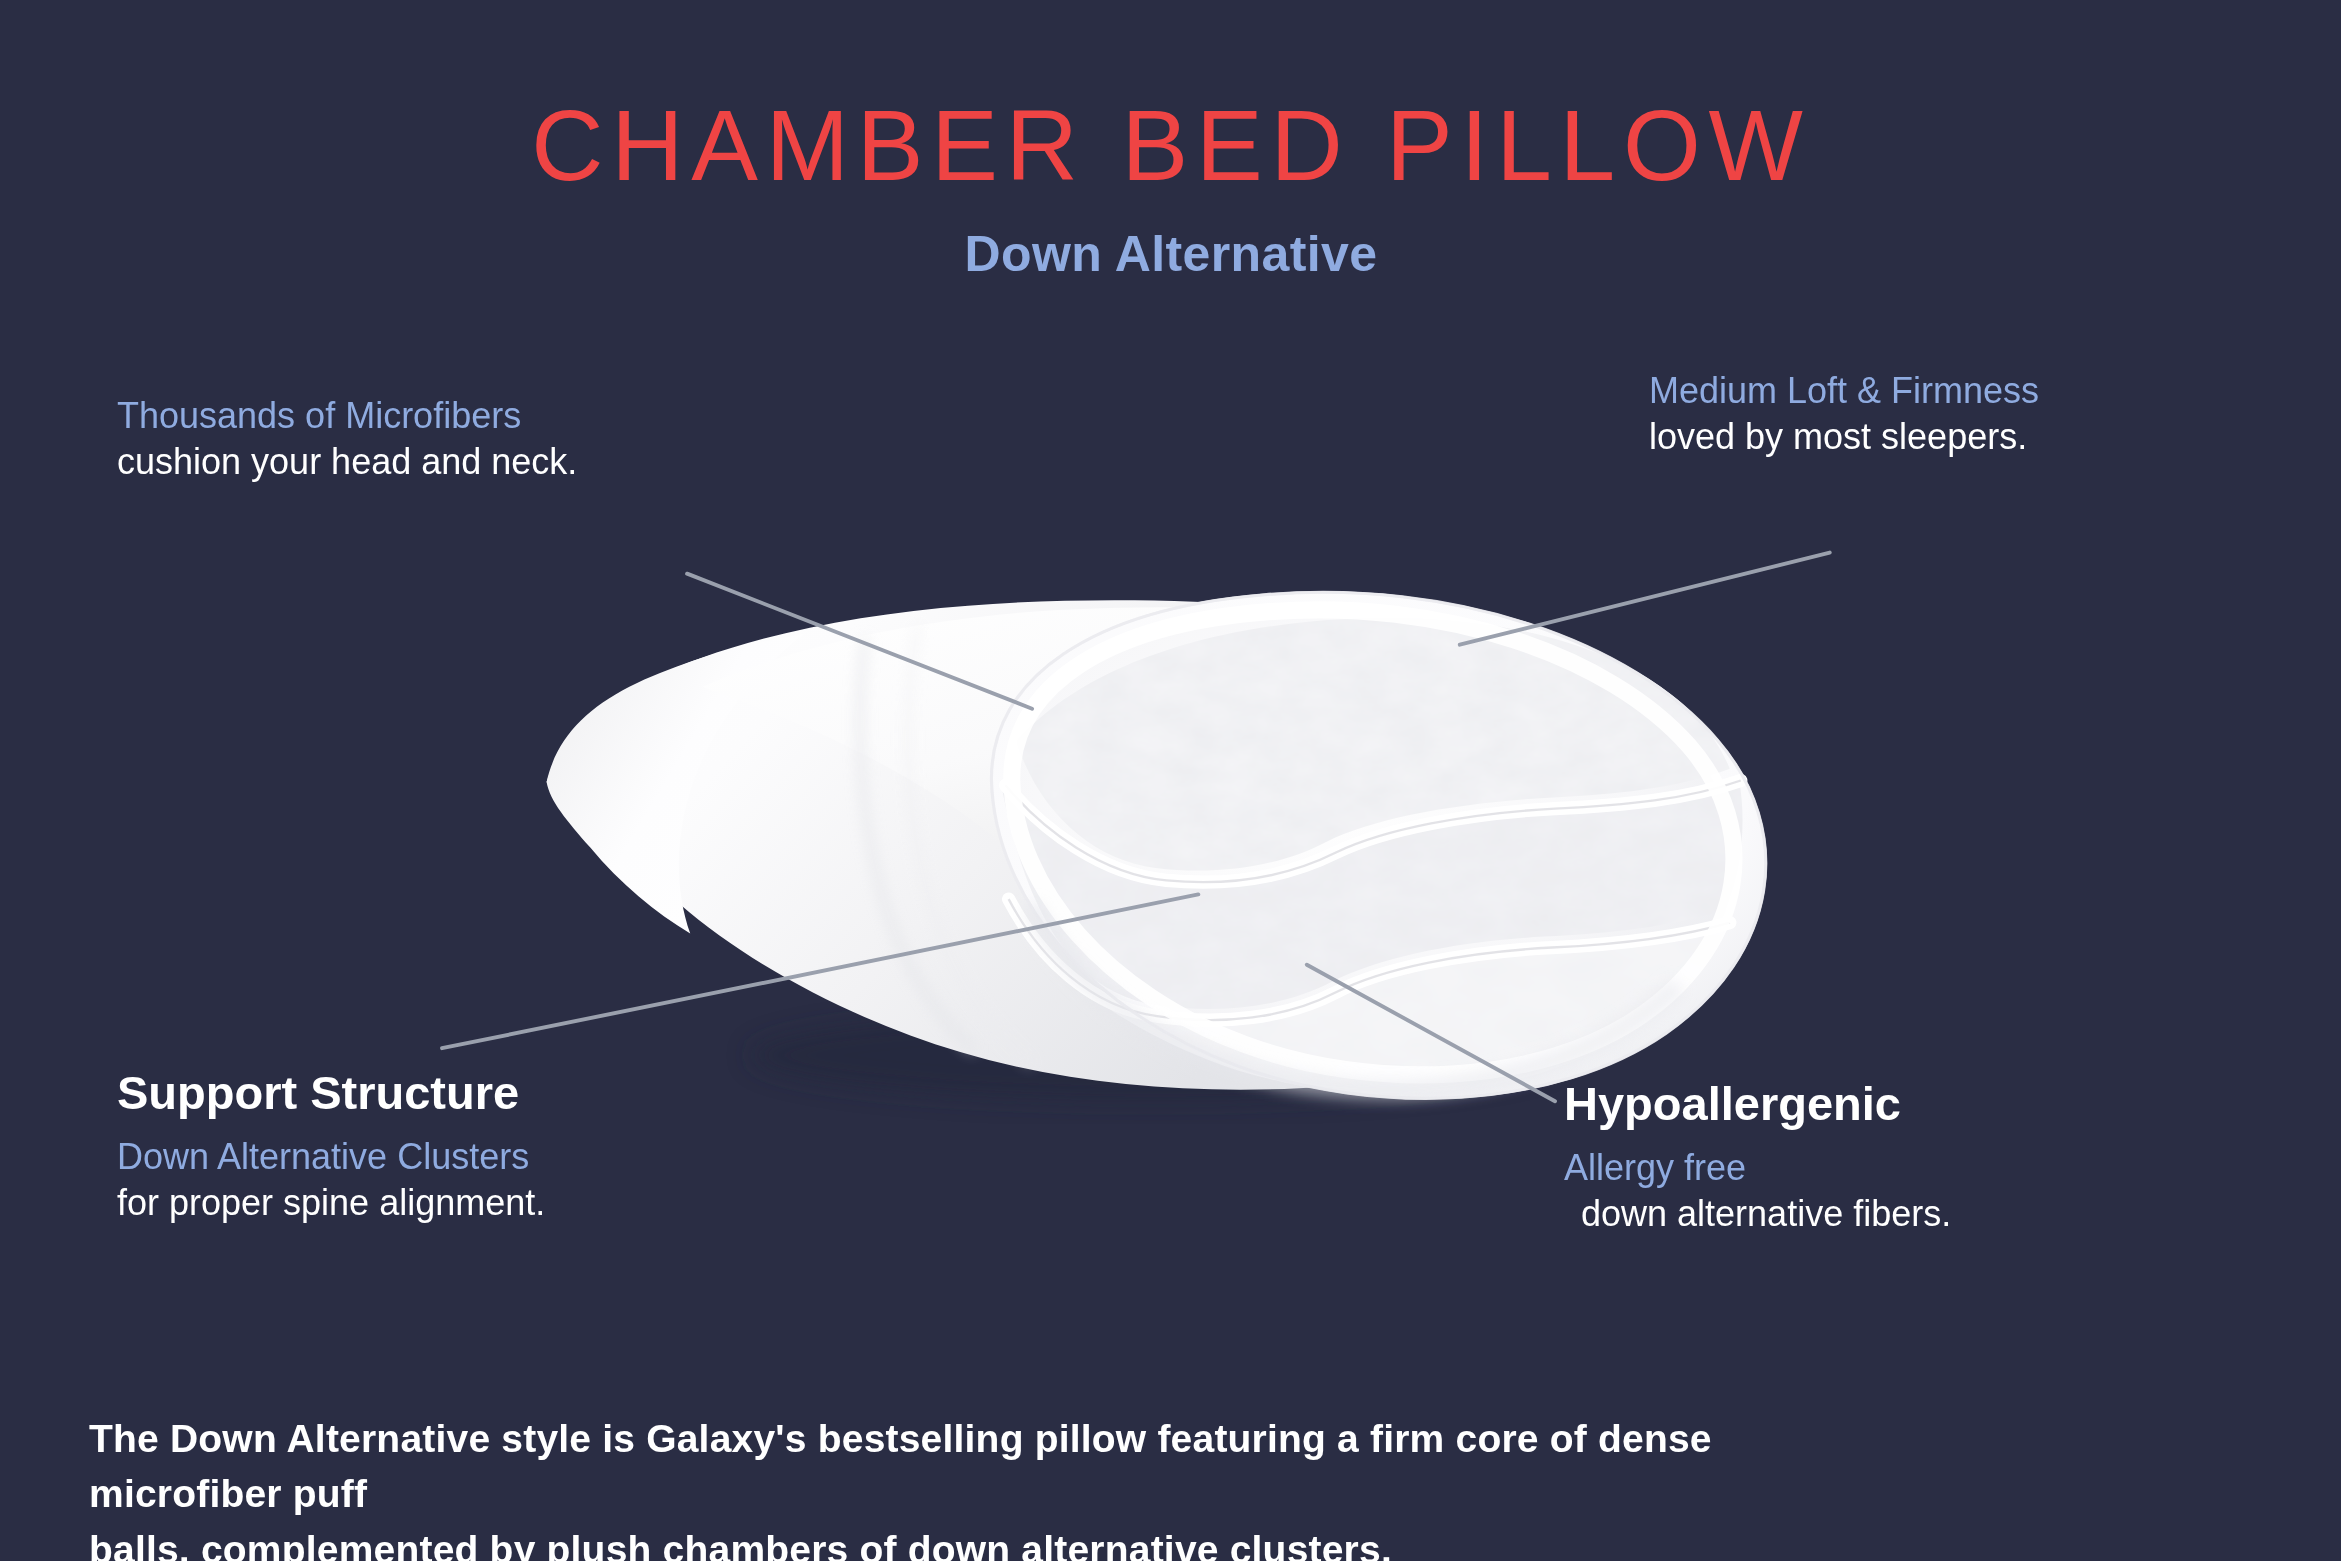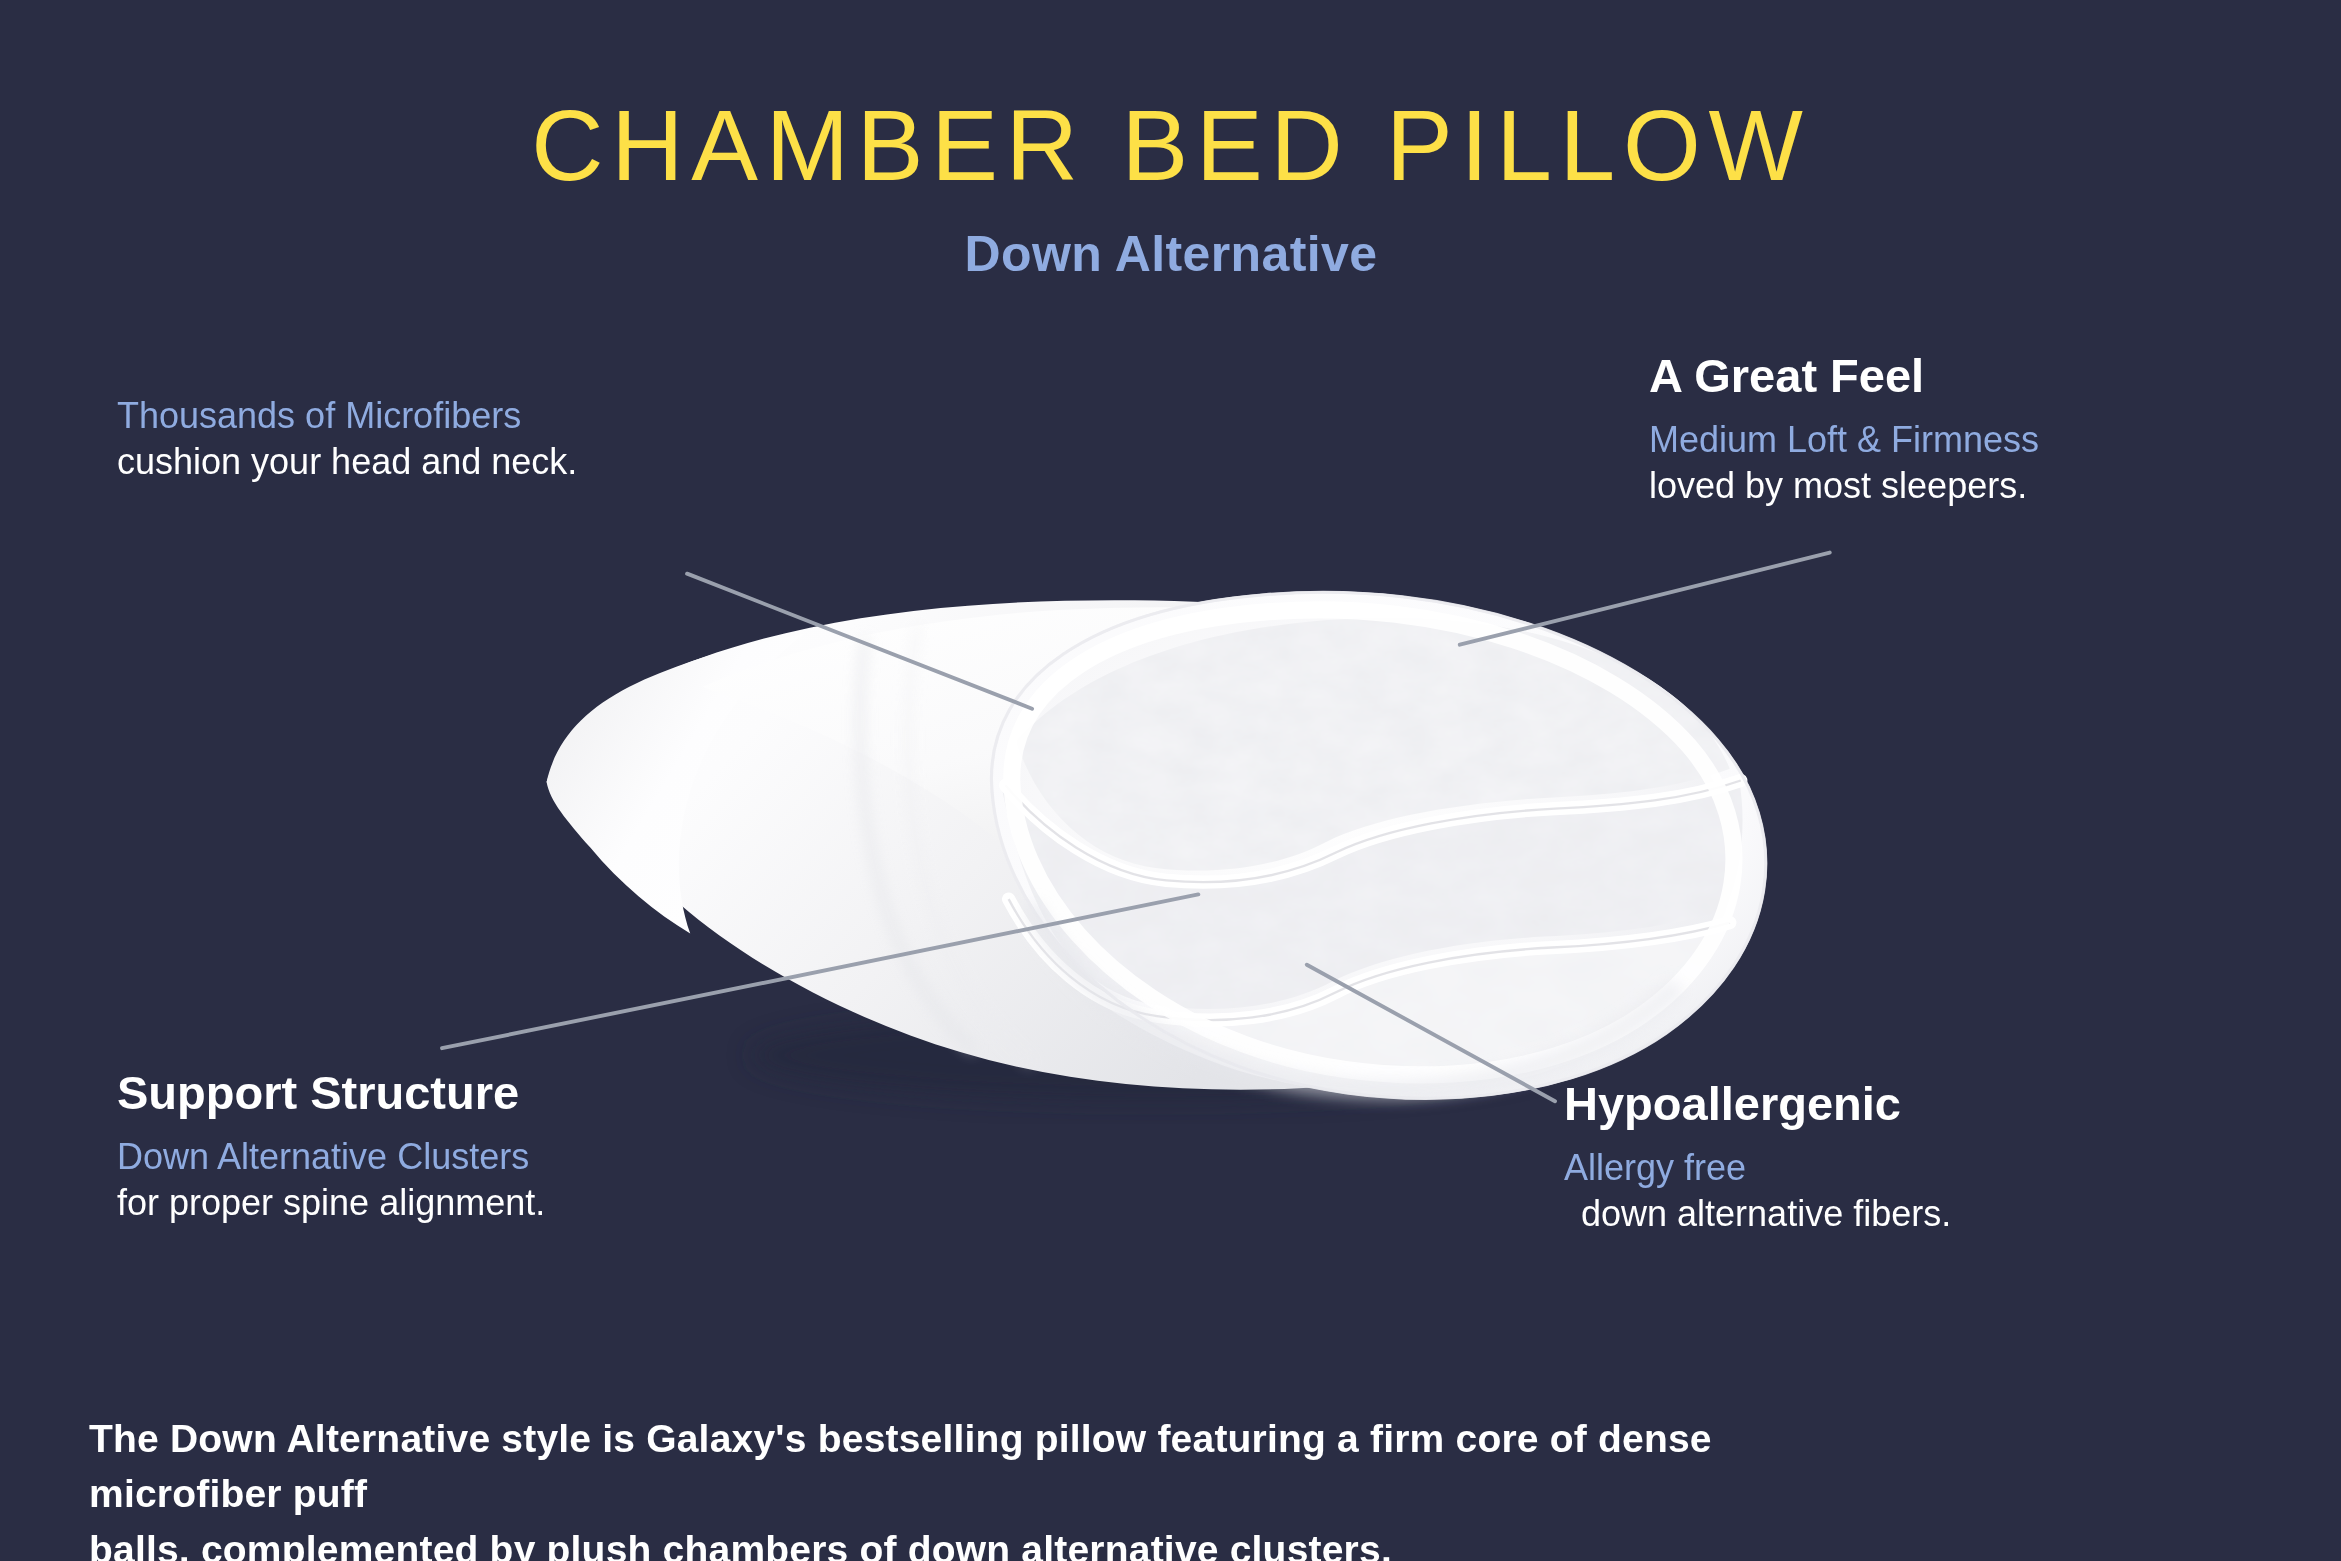--- a/index.html
+++ b/index.html
@@ -9,21 +9,21 @@
     font-family:"Liberation Sans", sans-serif;
     position:relative;
     -webkit-font-smoothing:antialiased;
   }
 
   
   #header { position:absolute; top:0; left:0; width:2342px; text-align:center; }
   #main-title {
     font-size:100px;
     font-weight:300;
-    color:#fde047;
+    color:#ef4444;
     letter-spacing:7.8px;
     line-height:1;
     margin-top:95px;
     font-family:"Liberation Sans", sans-serif;
   }
   #subtitle {
     font-size:50px;
     font-weight:bold;
     color:#8fabe0;
     letter-spacing:0.4px;
@@ -277,21 +277,20 @@
   <h1 id="main-title">CHAMBER BED PILLOW</h1>
   <div id="subtitle">Down Alternative</div>
 </div>
 
 <div class="feature" id="feat-plush">
   <div class="f-accent">Thousands of Microfibers</div>
   <div class="f-body">cushion your head and neck.</div>
 </div>
 
 <div class="feature right" id="feat-greatfeel">
-  <div class="f-title">A Great Feel</div>
   <div class="f-accent">Medium Loft &amp; Firmness</div>
   <div class="f-body">loved by most sleepers.</div>
 </div>
 
 <div class="feature" id="feat-support">
   <div class="f-title">Support Structure</div>
   <div class="f-accent">Down Alternative Clusters</div>
   <div class="f-body">for proper spine alignment.</div>
 </div>
 

